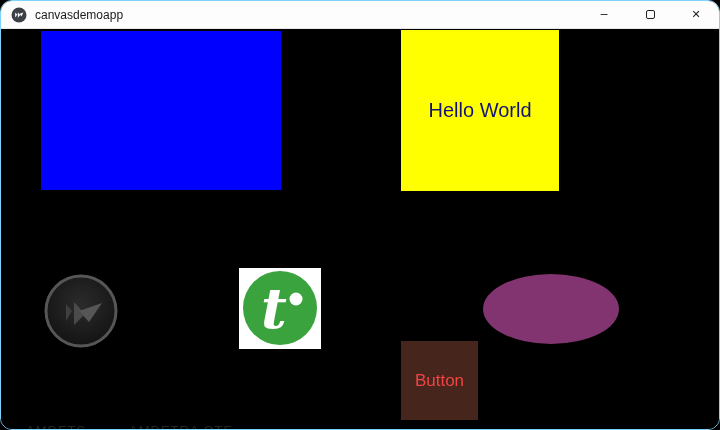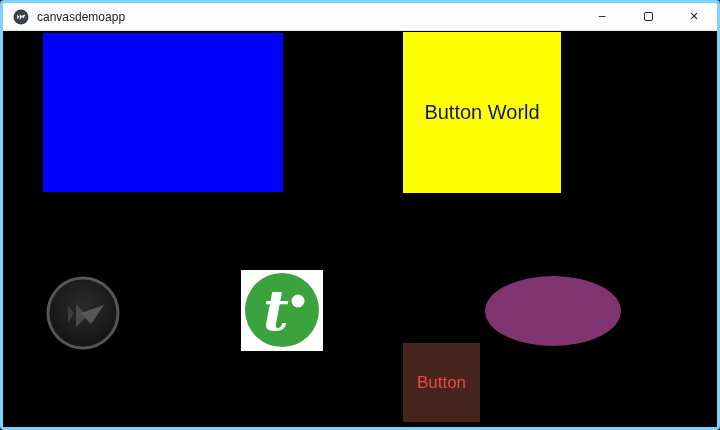--- a/index.html
+++ b/index.html
@@ -1,19 +1,19 @@
 <!DOCTYPE html>
 <html style="--canvas-bg: #000000; --blue-rect: #0000ff; --yellow-rect: #ffff00; --hello-text: #141478; --purple-ellipse: #823470; --button-bg: #46261c; --logo-green: #3aa33e; --logo-ring: #555555;"><head>
 <meta charset="utf-8">
 <style>
   * { margin:0; padding:0; box-sizing:border-box; }
   html,body { width:720px; height:430px; background:#000; font-family:"Liberation Sans", sans-serif; }
   .window {
     position:relative; width:720px; height:430px;
-    border:3px solid #7dd3fc; border-radius:4px; overflow:hidden;
+    border:1px solid #7dd3fc; border-radius:12px; overflow:hidden;
     background:var(--canvas-bg, #000);
   }
   
   .titlebar {
     position:absolute; left:0; top:0; width:100%; height:28px;
     background:#fdfdfd; display:flex; align-items:center;
     border-bottom:1px solid #e8e8e8;
   }
   .app-icon { width:16px; height:16px; margin:0 8px 0 10px; flex:0 0 auto; }
   .title-text { font-size:12px; color:#1a1a1a; }
@@ -68,21 +68,21 @@
       </button>
       <button class="win-btn close">✕</button>
     </div>
   </div>
 
   <div class="canvas">
 
     <div class="abs rect-blue"></div>
 
     <div class="abs rect-yellow">
-      <span class="hello-text">Button World</span>
+      <span class="hello-text">Hello World</span>
     </div>
 
     <svg class="abs logo-dark" viewBox="0 0 76 76">
       <defs>
         <radialGradient id="dg" cx="50%" cy="40%" r="70%">
           <stop offset="0%" stop-color="#2b2b2b"></stop>
           <stop offset="100%" stop-color="#101010"></stop>
         </radialGradient>
       </defs>
       <circle cx="38" cy="38" r="35" fill="url(#dg)" stroke="#565656" stroke-width="3"></circle>

